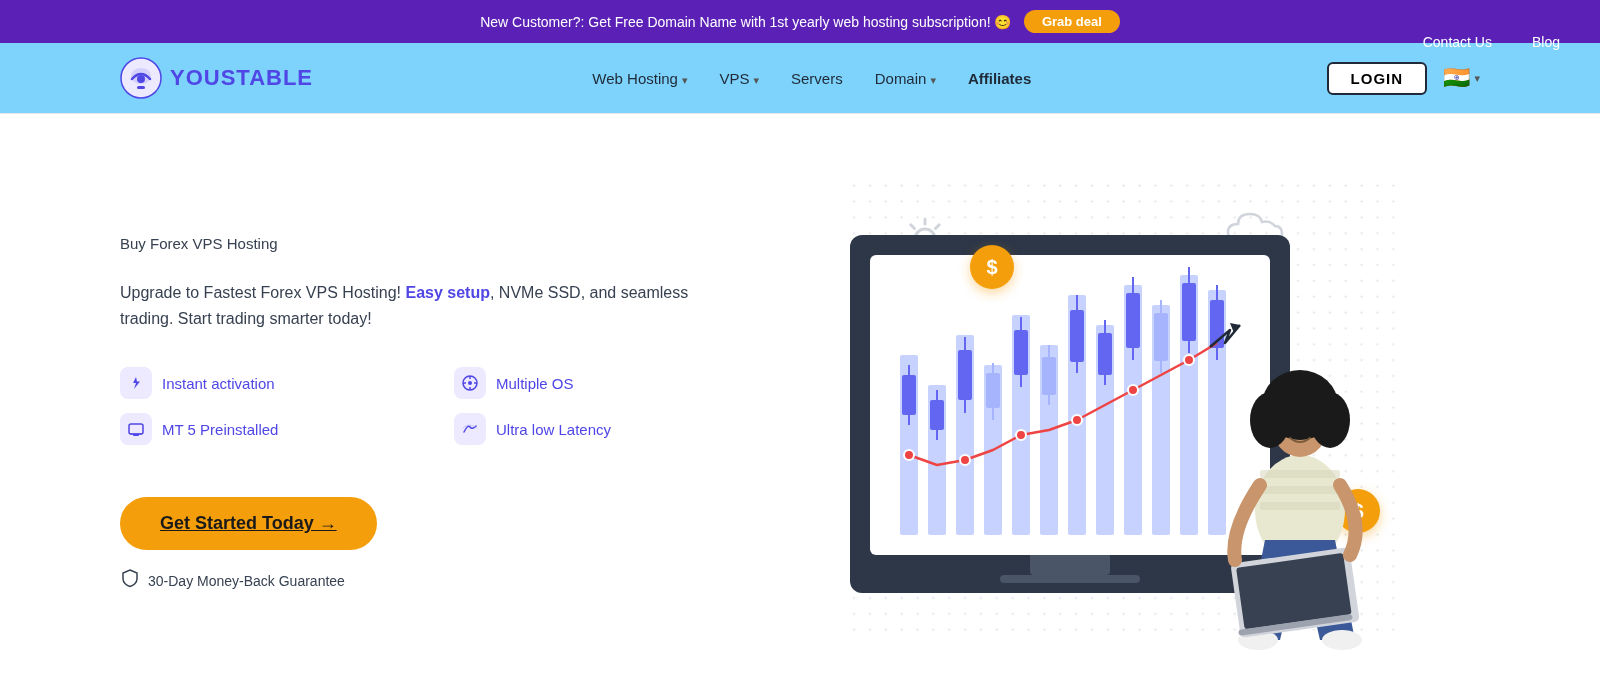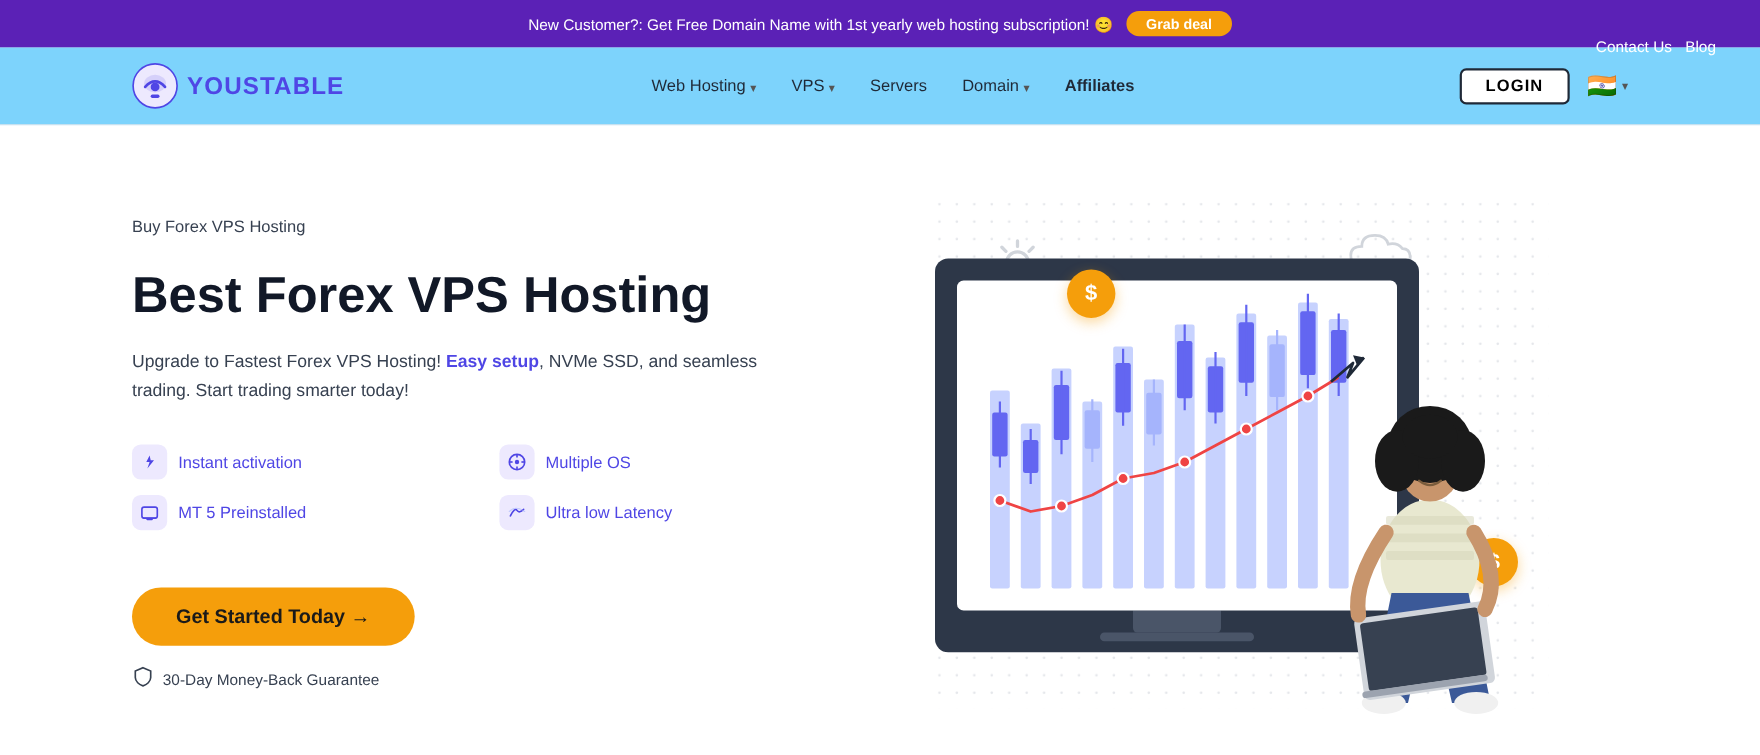--- a/index.html
+++ b/index.html
@@ -14,21 +14,21 @@
       justify-content: center;
       gap: 12px;
       padding: 10px 20px;
       font-size: 14px;
       position: relative;
     }
     .top-banner .right-links {
       position: absolute;
       right: 40px;
       display: flex;
-      gap: 12px;
+      gap: 40px;
       font-size: 14px;
       margin-top: 40px;
     }
     .top-banner .right-links a {
       color: #fff;
       text-decoration: none;
     }
     .grab-deal-btn {
       background: #f59e0b;
       color: #fff;
@@ -178,20 +178,21 @@
       border: none;
       border-radius: 32px;
       padding: 16px 40px;
       font-size: 18px;
       font-weight: 700;
       cursor: pointer;
       display: inline-flex;
       align-items: center;
       gap: 8px;
       margin-bottom: 18px;
+      text-decoration: underline;
     }
     .money-back {
       display: flex;
       align-items: center;
       gap: 8px;
       color: #374151;
       font-size: 14px;
     }
     .shield-icon { font-size: 18px; color: #374151; }
 
@@ -325,21 +326,20 @@
       <span>🇮🇳</span>
       <span class="chevron">▾</span>
     </button>
   </div>
 </nav>
 
 <section class="hero">
 
   <div class="hero-left">
     <p class="hero-subtitle">Buy Forex VPS Hosting</p>
-    <h1 class="hero-title">Best Forex VPS Hosting</h1>
     <p class="hero-desc">
       Upgrade to Fastest Forex VPS Hosting! <span class="highlight">Easy setup</span>, NVMe SSD, and seamless trading. Start trading smarter today!
     </p>
 
     <div class="features-grid">
       <div class="feature-item">
         <div class="feature-icon">
           <svg width="18" height="18" viewBox="0 0 18 18" fill="none">
               <rect width="18" height="18" rx="4" fill="#ede9fe"></rect>
               <path d="M9 3 L6 9 H9 L7 15 L13 7.5 H10 Z" fill="#4f46e5"></path>

